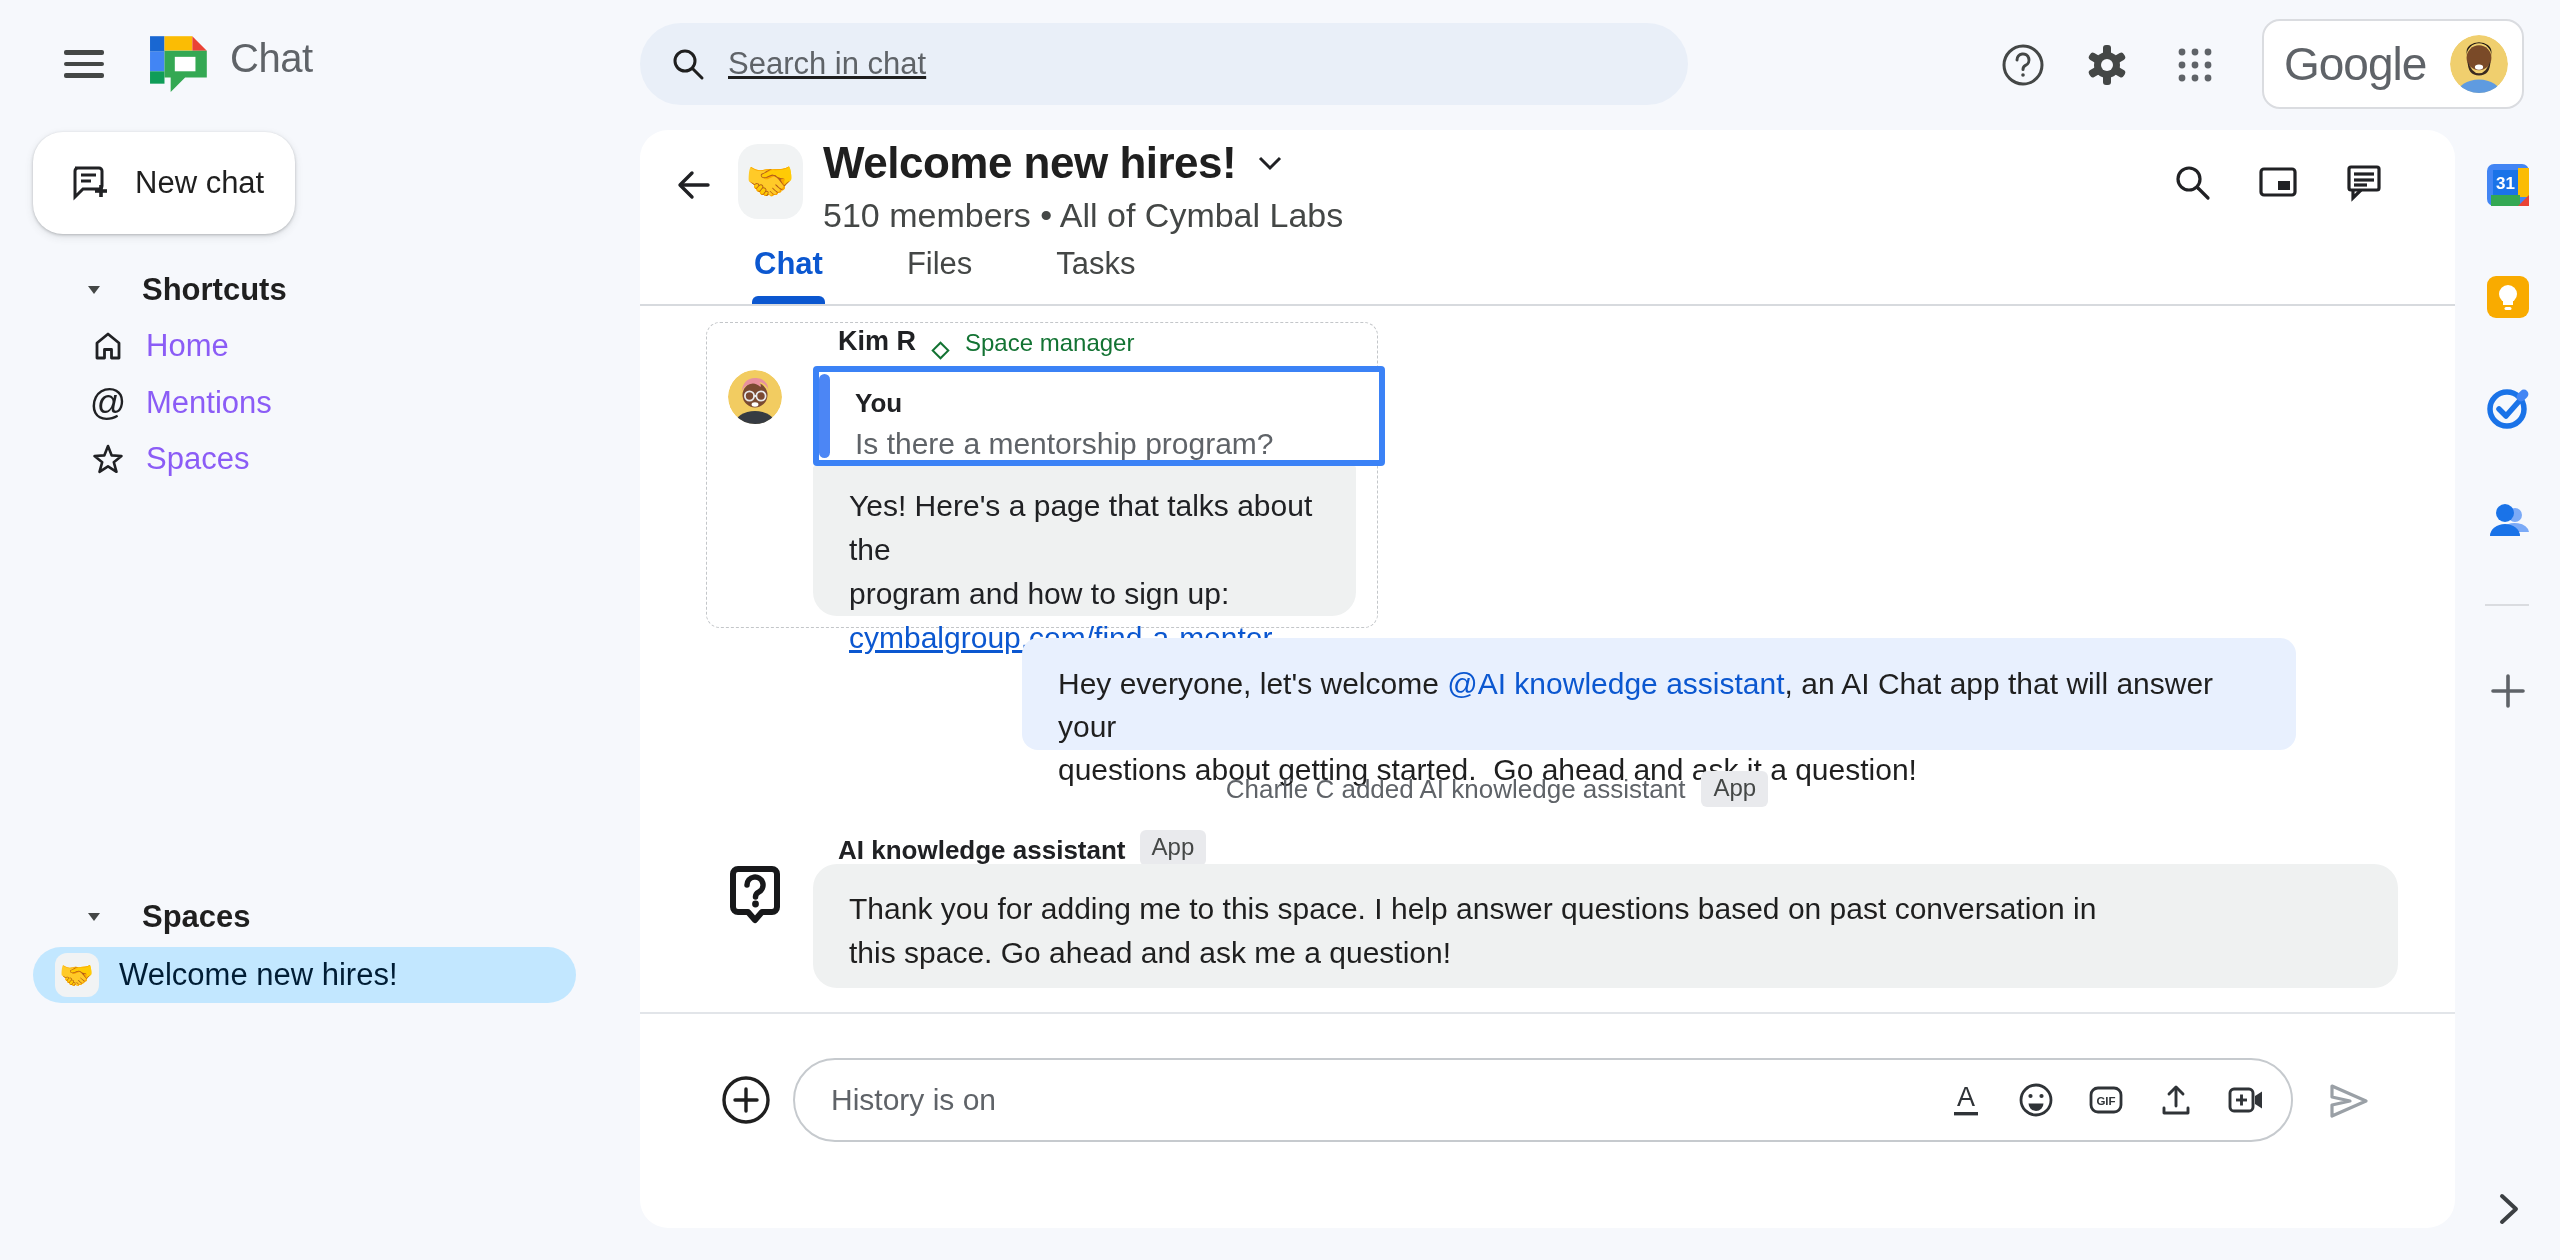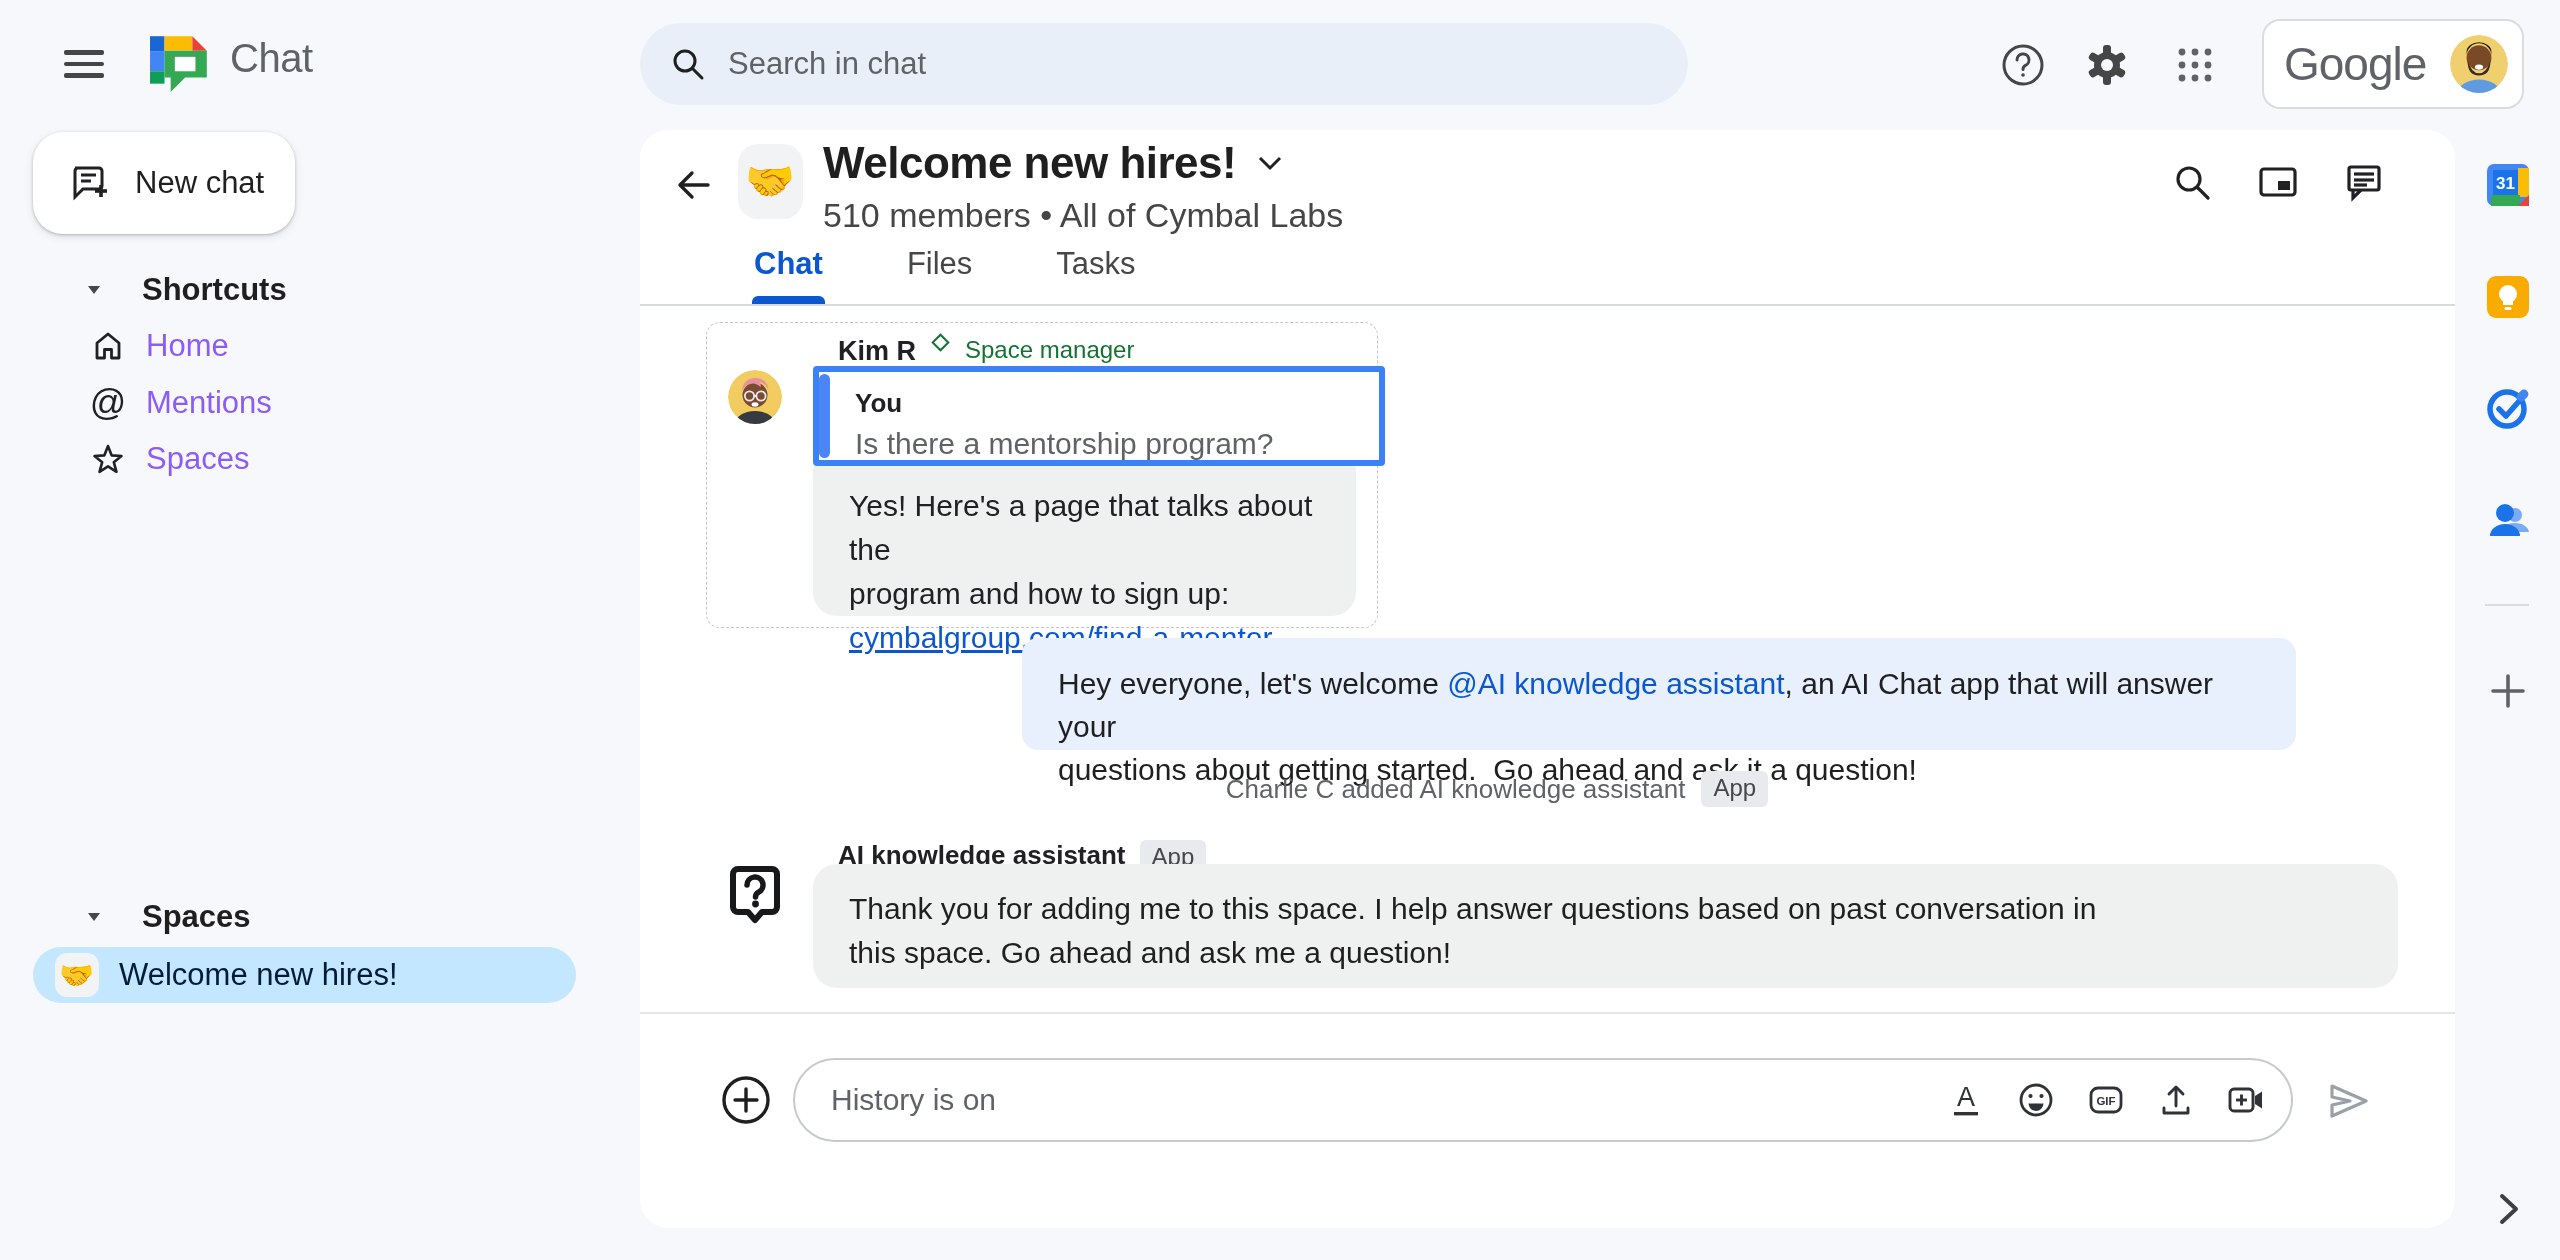--- a/index.html
+++ b/index.html
@@ -7,21 +7,21 @@
   body { font-family:"Liberation Sans","DejaVu Sans",sans-serif; color:#1f1f1f; }
   .page { position:relative; width:2560px; height:1260px; background:#f6f8fc; overflow:hidden; }
 
   
   .topbar { position:absolute; left:0; top:0; width:2560px; height:130px; }
   .hamburger { position:absolute; left:64px; top:44px; width:46px; height:40px; display:flex; flex-direction:column; justify-content:center; gap:7px; cursor:pointer; }
   .hamburger span { display:block; width:40px; height:4.5px; background:#444746; border-radius:2px; }
   .chat-logo { position:absolute; left:150px; top:30px; width:62px; height:64px; }
   .product-name { position:absolute; left:230px; top:36px; font-size:40px; color:#5f6368; letter-spacing:-0.5px; }
   .searchbar { position:absolute; left:640px; top:23px; width:1048px; height:82px; background:#e9eff8; border-radius:41px; display:flex; align-items:center; padding:0 30px; gap:22px; }
-  .searchbar input { flex:1; border:0; outline:0; background:transparent; font-size:31px; color:#1f1f1f; font-family:inherit; }
+  .searchbar input { flex:1; border:0; outline:0; background:transparent; font-size:31px; color:#1f1f1f; font-family:inherit;text-decoration:underline; }
   .searchbar input::placeholder { color:#5f6368; }
   .status-pill { position:absolute; left:1748px; top:24px; height:80px; padding:0 26px; background:#e9eff8; border-radius:40px; display:flex; align-items:center; gap:16px; cursor:pointer; }
   .status-dot { width:24px; height:24px; border-radius:50%; background:#1e8e3e; }
   .status-label { font-size:31px; color:#1f1f1f; }
   .chev-sm { width:20px; height:12px; }
   .tb-icon { position:absolute; top:42px; width:46px; height:46px; cursor:pointer; color:#444746; }
   .help-i { left:2000px; } .gear-i { left:2084px; } .apps-i { left:2172px; }
   .account-box { position:absolute; left:2262px; top:19px; width:262px; height:90px; background:#fff; border:2px solid #dadce0; border-radius:18px; display:flex; align-items:center; justify-content:space-between; padding:0 14px 0 20px; cursor:pointer; }
   .google-logotype { font-size:46px; font-weight:500; color:#5f6368; letter-spacing:-1px; }
   .avatar-56 { width:58px; height:58px; border-radius:50%; overflow:hidden; flex:none; }
@@ -56,21 +56,21 @@
   .hdr-icons { position:absolute; right:70px; top:31px; display:flex; gap:44px; }
   .hdr-icon { width:42px; height:42px; color:#202124; cursor:pointer; }
   .tabs { position:absolute; left:114px; top:116px; display:flex; gap:84px; }
   .tab { position:relative; font-size:31px; color:#444746; padding-bottom:22px; cursor:pointer; }
   .tab.active { color:#0b57d0; font-weight:700; }
   .tab.active::after { content:""; position:absolute; left:-2px; right:-2px; bottom:0; height:8px; background:#0b57d0; border-radius:6px 6px 0 0; }
   .hdr-divider { position:absolute; left:0; top:174px; width:100%; height:2px; background:#d7dade; }
 
   
   .focus-ring { position:absolute; left:66px; top:192px; width:672px; height:306px; border:1px dashed #c3c6c9; border-radius:14px; pointer-events:none; }
-  .sender-row { position:absolute; display:flex; align-items:flex-start; gap:14px;margin-top:10px; }
+  .sender-row { position:absolute; display:flex; align-items:flex-end; gap:14px; }
   .sender-name { font-size:27px; font-weight:700; color:#202124; }
   .role-diamond { width:13px; height:13px; border:2.5px solid #137333; transform:rotate(45deg); margin:0 4px; }
   .role-label { font-size:24px; color:#137333; }
   .kim-row { left:198px; top:196px; }
   .msg-avatar { position:absolute; left:88px; top:240px; width:54px; height:54px; border-radius:50%; overflow:hidden; }
   .quote-card { position:absolute; left:173px; top:236px; width:572px; height:100px; background:#fff; border:6px solid #3b82f6; border-radius:4px; padding:16px 0 0 36px; cursor:pointer; }
   .quote-bar { position:absolute; left:0px; top:2px; bottom:2px; width:11px; border-radius:8px; background:#4c86f5; }
   .quote-author { font-size:26px; font-weight:700; color:#202124; }
   .quote-text { font-size:30px; color:#5f6368; margin-top:8px; }
   .reply-bubble { position:absolute; left:173px; top:336px; width:543px; height:150px; background:#eff1f1; border-radius:2px 2px 24px 24px; padding:18px 30px 0 36px; font-size:30px; line-height:44px; color:#202124; white-space:pre-wrap; }

